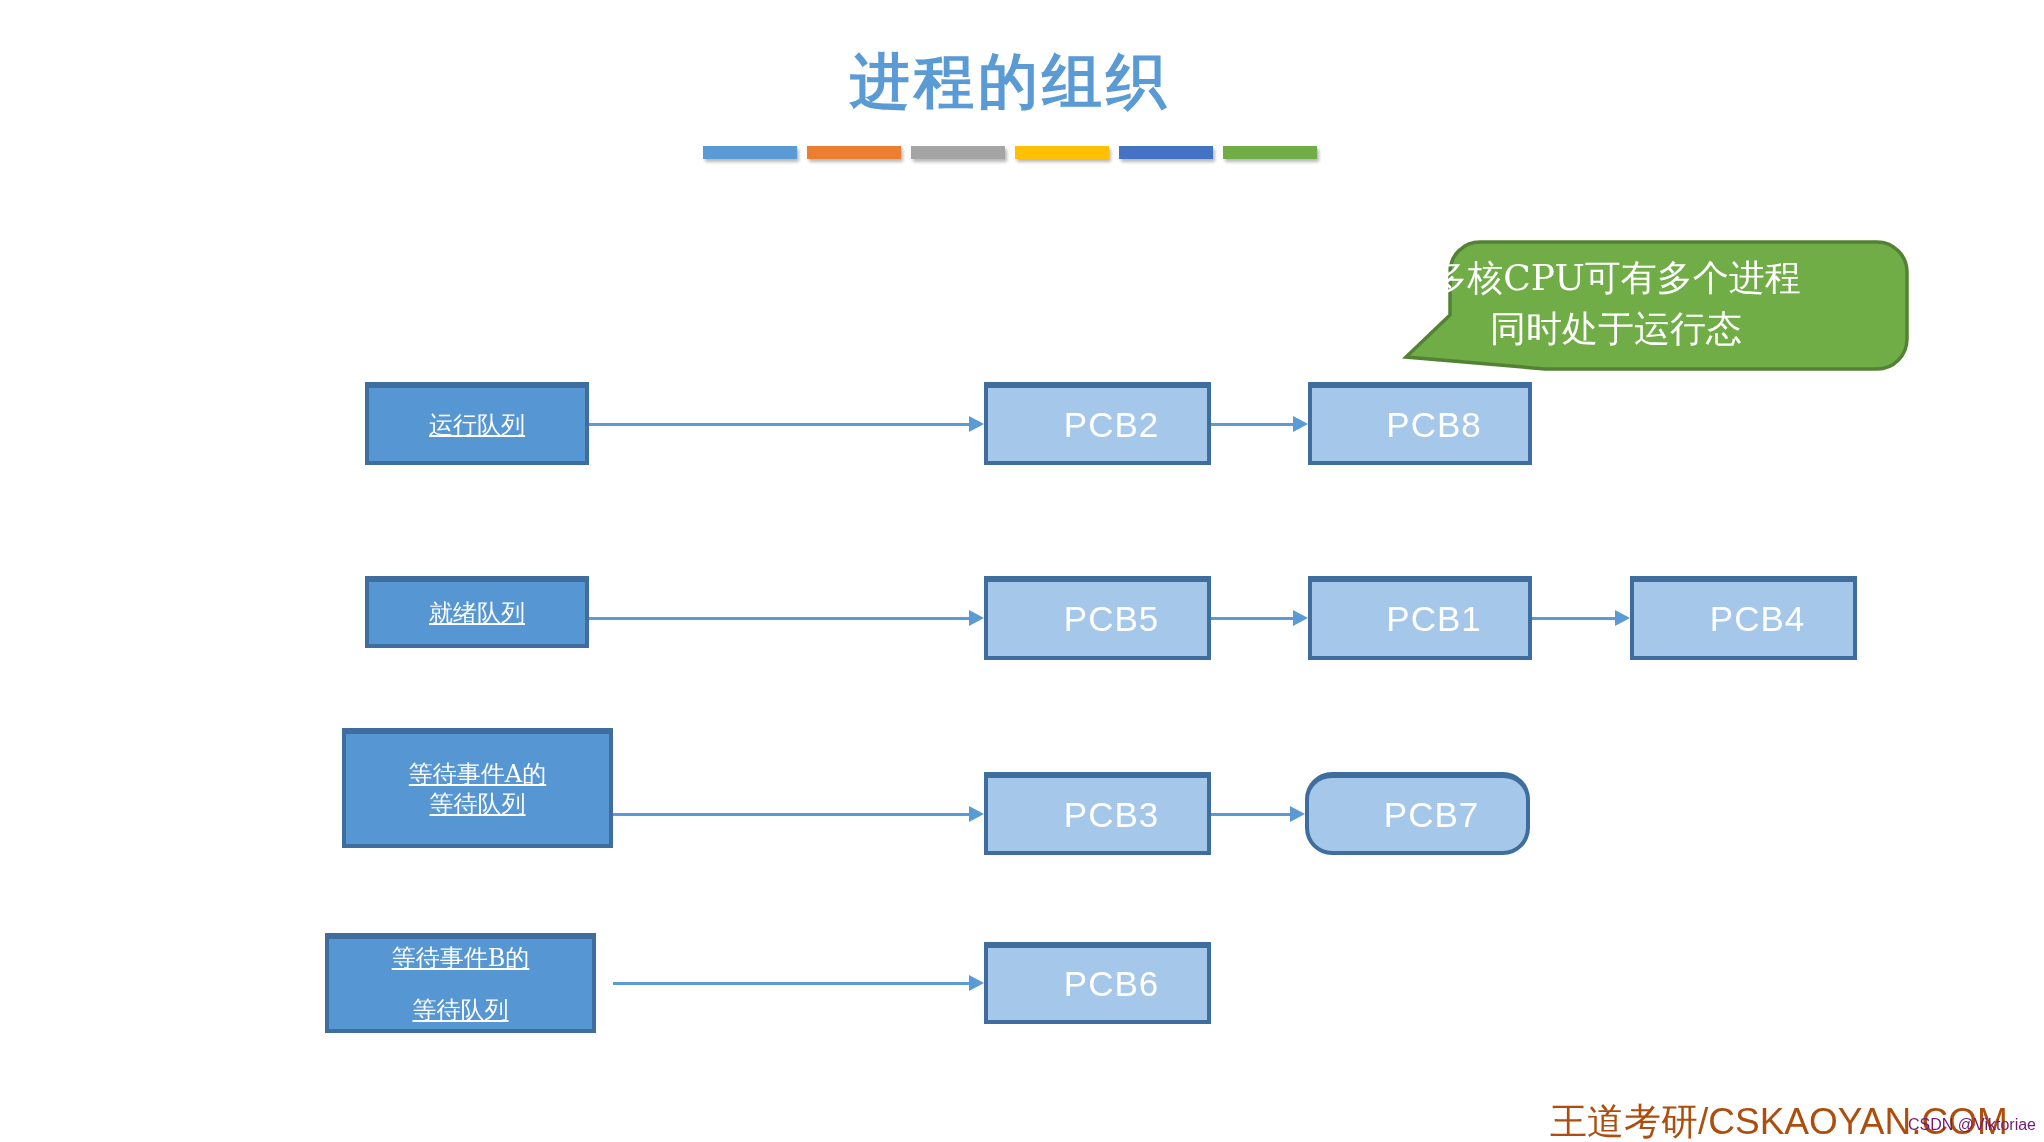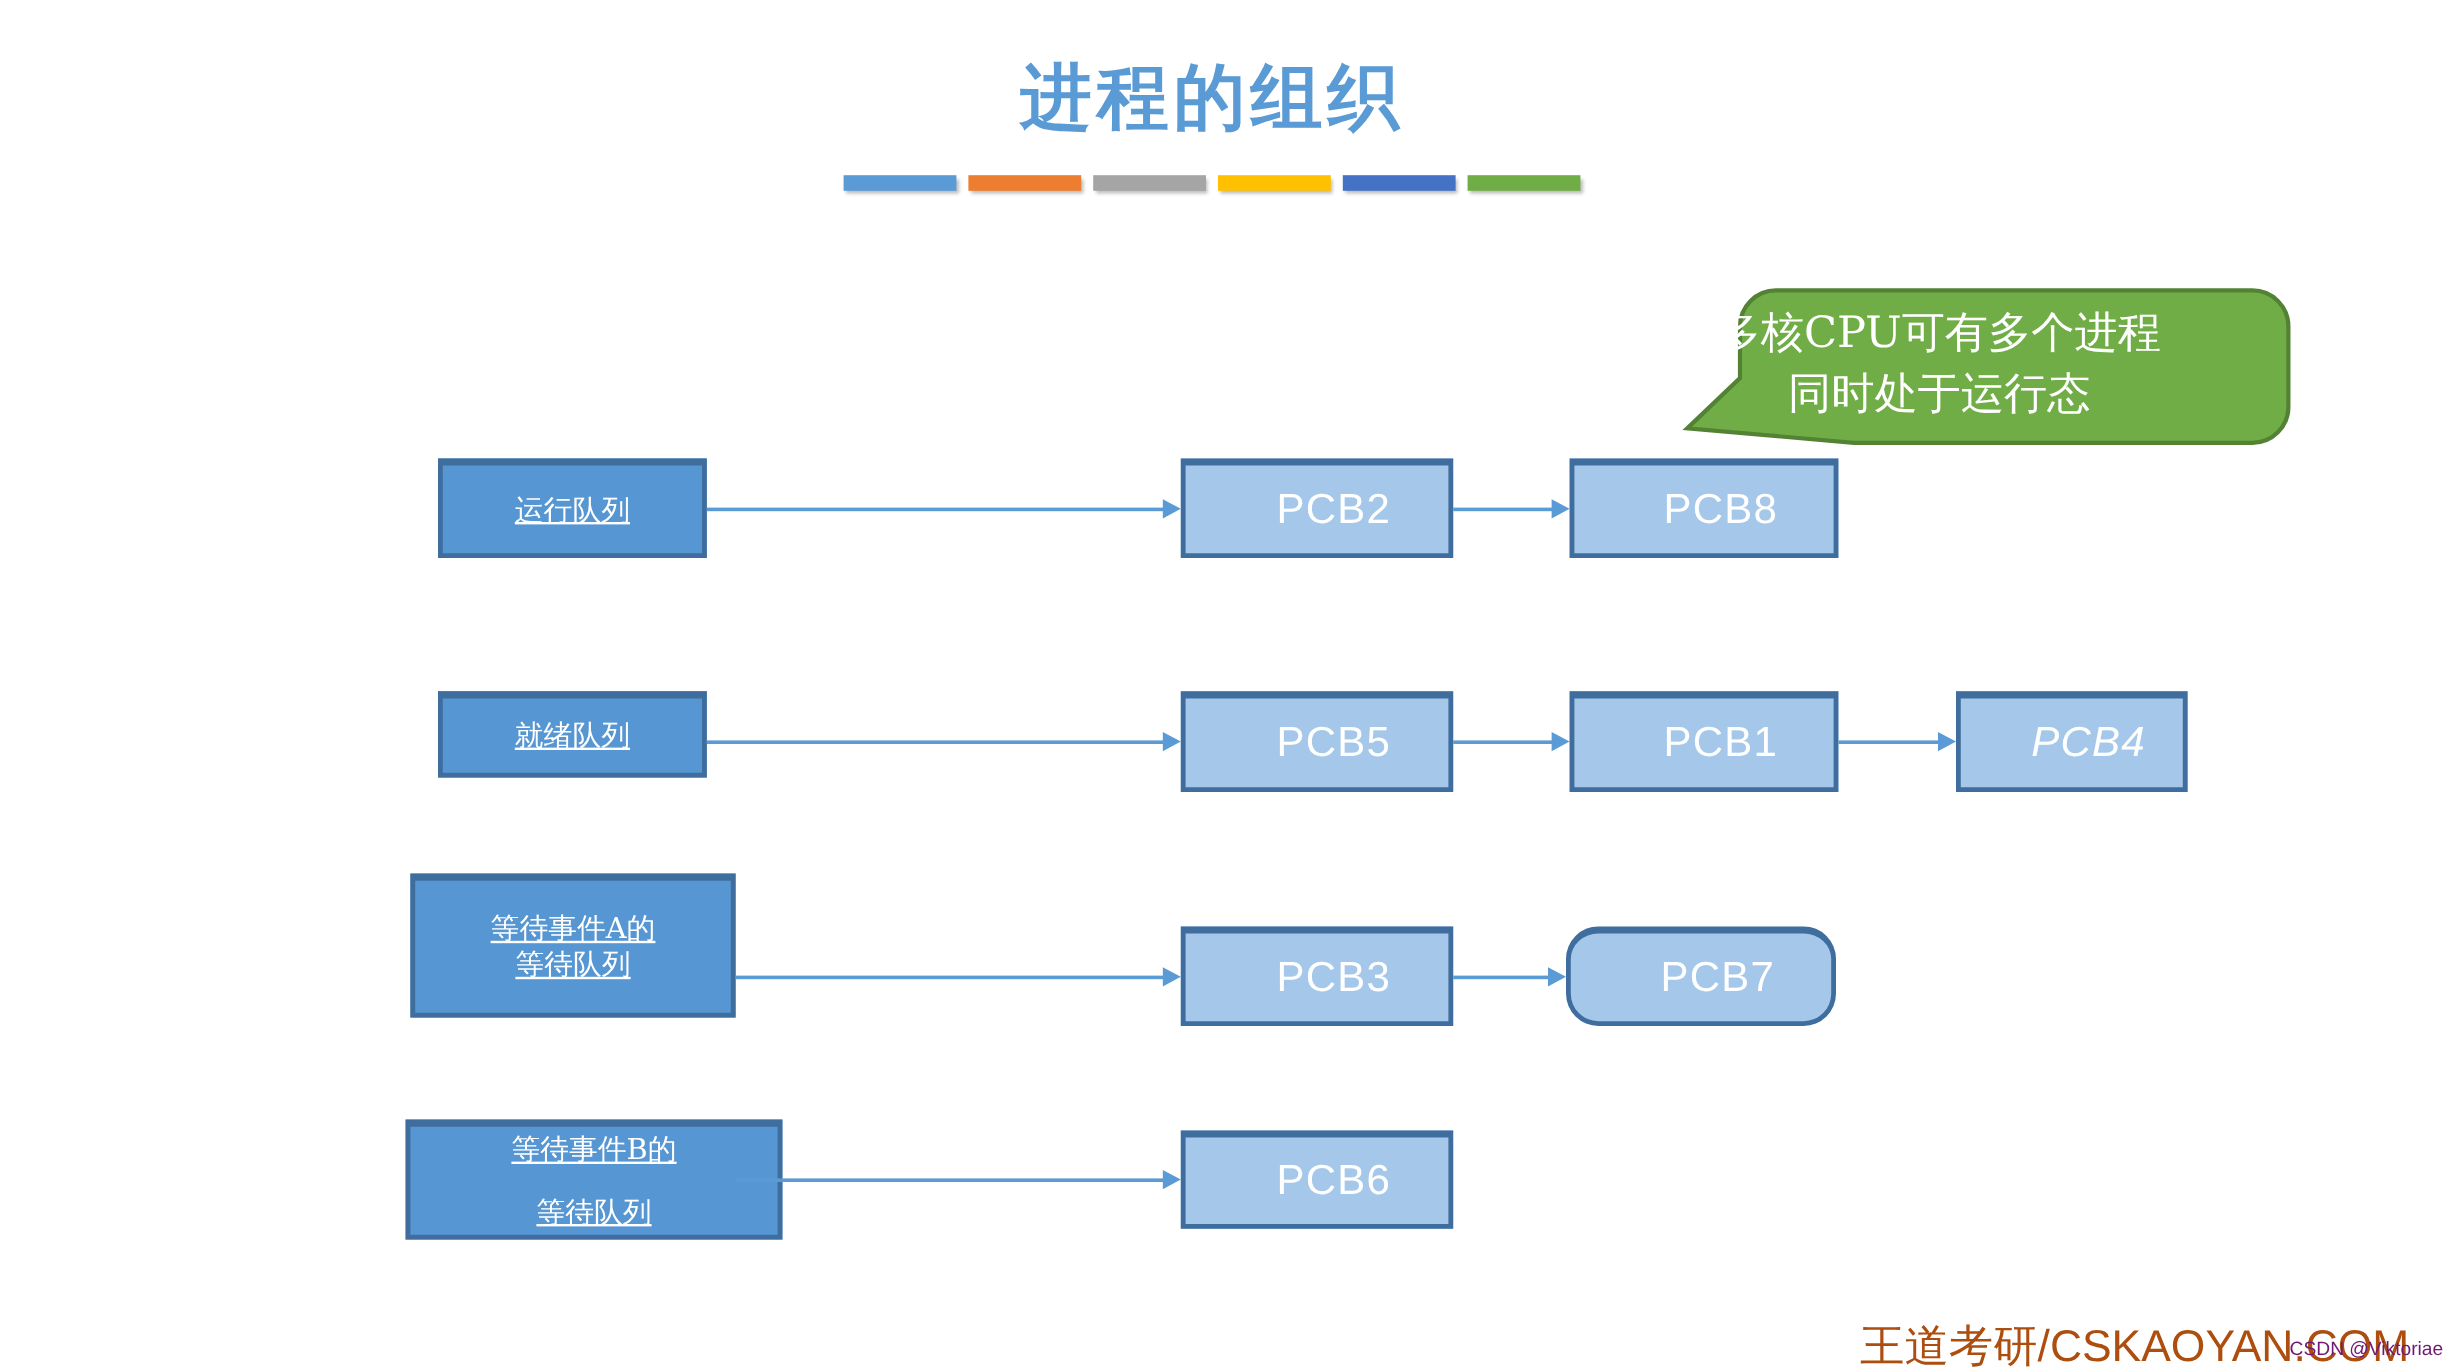--- a/index.html
+++ b/index.html
@@ -108,21 +108,21 @@
       <span class="shaft"></span>
       <span class="head"></span>
     </div>
     <div class="pcb" style="left:1308px;top:576px;width:224px;height:84px;">
       <span>PCB1</span>
     </div>
     <div class="arrow" style="left:1532px;top:609px;width:98px;">
       <span class="shaft"></span>
       <span class="head"></span>
     </div>
-    <div class="pcb" style="left:1630px;top:576px;width:193px;height:84px;font-style:italic;">
+    <div class="pcb" style="left:1630px;top:576px;width:227px;height:84px;">
       <span>PCB4</span>
     </div>
   </div>
 
   <div>
     <div class="qbox" style="left:342px;top:728px;width:271px;height:120px;">
       <span>等待事件A的</span>
       <span>等待队列</span>
     </div>
     <div class="arrow" style="left:613px;top:805px;width:371px;">
@@ -135,21 +135,21 @@
     <div class="arrow" style="left:1211px;top:805px;width:94px;">
       <span class="shaft"></span>
       <span class="head"></span>
     </div>
     <div class="pcb" style="left:1305px;top:772px;width:225px;height:83px;border-radius:27px;">
       <span>PCB7</span>
     </div>
   </div>
 
   <div>
-    <div class="qbox" style="left:338px;top:933px;width:314px;height:100px;gap:22px;">
+    <div class="qbox" style="left:325px;top:933px;width:271px;height:100px;gap:22px;">
       <span>等待事件B的</span>
       <span>等待队列</span>
     </div>
     <div class="arrow" style="left:613px;top:974px;width:371px;">
       <span class="shaft"></span>
       <span class="head"></span>
     </div>
     <div class="pcb" style="left:984px;top:942px;width:227px;height:82px;">
       <span>PCB6</span>
     </div>

